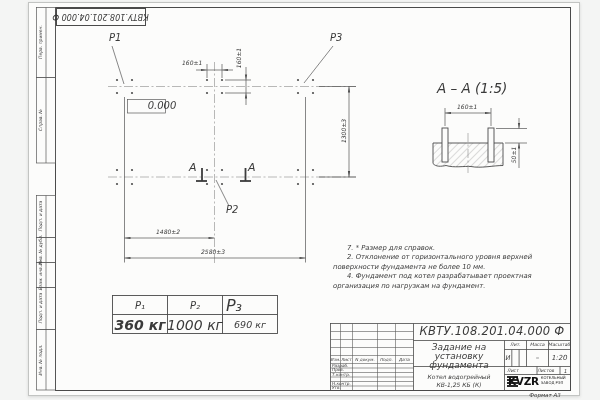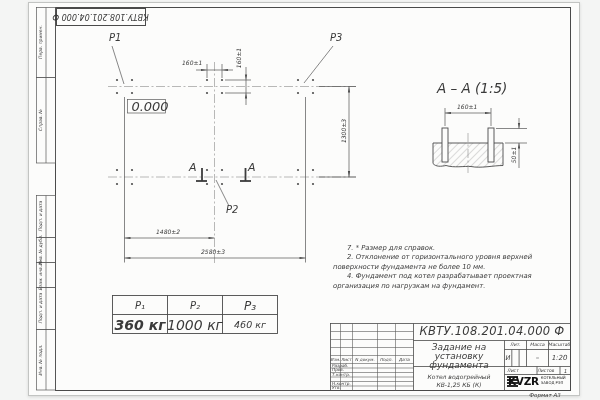--- a/index.html
+++ b/index.html
@@ -194,45 +194,45 @@
   <span class="t vtext" style="left:41px;top:120px;font-size:4.5px;">Справ. №</span>
   <span class="t vtext" style="left:41px;top:216px;font-size:4.5px;">Подп. и дата</span>
   <span class="t vtext" style="left:41px;top:250px;font-size:4.5px;">Инв. № дубл.</span>
   <span class="t vtext" style="left:41px;top:275px;font-size:4.5px;">Взам. инв. №</span>
   <span class="t vtext" style="left:41px;top:308px;font-size:4.5px;">Подп. и дата</span>
   <span class="t vtext" style="left:41px;top:360px;font-size:4.5px;">Инв. № подл.</span>
 
   <span class="t" style="left:109px;top:33px;font-size:10px;">P1</span>
   <span class="t" style="left:330px;top:33px;font-size:10px;">P3</span>
   <span class="t" style="left:226px;top:205px;font-size:10px;">P2</span>
-  <div class="t center" style="left:131px;top:99px;width:38px;height:14px;font-size:13px;">0.000</div>
+  <div class="t center" style="left:143px;top:99px;width:38px;height:14px;font-size:10px;">0.000</div>
   <span class="t" style="left:189px;top:162px;font-size:11px;">А</span>
   <span class="t" style="left:248px;top:162px;font-size:11px;">А</span>
   <span class="t" style="left:182px;top:60px;font-size:6px;">160±1</span>
   <span class="t vtext" style="left:239px;top:58px;font-size:6px;">160±1</span>
   <span class="t vtext" style="left:344px;top:131px;font-size:6px;">1300±3</span>
   <span class="t" style="left:156px;top:229px;font-size:6px;">1480±2</span>
   <span class="t" style="left:201px;top:249px;font-size:6px;">2580±3</span>
 
   <span class="t" style="left:437px;top:82px;font-size:13.5px;">А – А (1:5)</span>
   <span class="t" style="left:457px;top:104px;font-size:6px;">160±1</span>
   <span class="t vtext" style="left:514px;top:155px;font-size:6px;">50±1</span>
 
   <div class="notes">
     <p>7. * Размер для справок.</p>
     <p>2. Отклонение от горизонтального уровня верхней поверхности фундамента не более 10 мм.</p>
     <p>4. Фундамент под котел разрабатывает проектная организация по нагрузкам на фундамент.</p>
   </div>
 
   <span class="t ctext" style="left:140px;top:305.5px;font-size:10px;">P₁</span>
   <span class="t ctext" style="left:195px;top:305.5px;font-size:10px;">P₂</span>
-  <span class="t ctext" style="left:250px;top:305.5px;font-size:12px;">P₃</span>
+  <span class="t ctext" style="left:234px;top:305.5px;font-size:16px;">P₃</span>
   <span class="t ctext" style="left:140px;top:324.5px;font-size:14px;font-weight:bold;">360 кг</span>
   <span class="t ctext" style="left:195px;top:324.5px;font-size:14px;">1000 кг</span>
-  <span class="t ctext" style="left:250px;top:324.5px;font-size:9.5px;">460 кг</span>
+  <span class="t ctext" style="left:250px;top:324.5px;font-size:9.5px;">690 кг</span>
 
   <span class="t ctext" style="left:492px;top:332px;font-size:11.5px;letter-spacing:.3px;">КВТУ.108.201.04.000  Ф</span>
   <span class="t ctext" style="left:459px;top:347px;font-size:9px;">Задание на</span>
   <span class="t ctext" style="left:459px;top:356px;font-size:9px;">установку</span>
   <span class="t ctext" style="left:459px;top:364.5px;font-size:9px;">фундамента</span>
   <span class="t ctext" style="left:459px;top:377px;font-size:6px;">Котел водогрейный</span>
   <span class="t ctext" style="left:459px;top:385px;font-size:6px;">КВ-1,25 КБ (К)</span>
   <span class="t ctext" style="left:515.5px;top:345px;font-size:4.6px;">Лит.</span>
   <span class="t ctext" style="left:537.5px;top:345px;font-size:4.6px;">Масса</span>
   <span class="t ctext" style="left:559.5px;top:345px;font-size:4.6px;">Масштаб</span>

